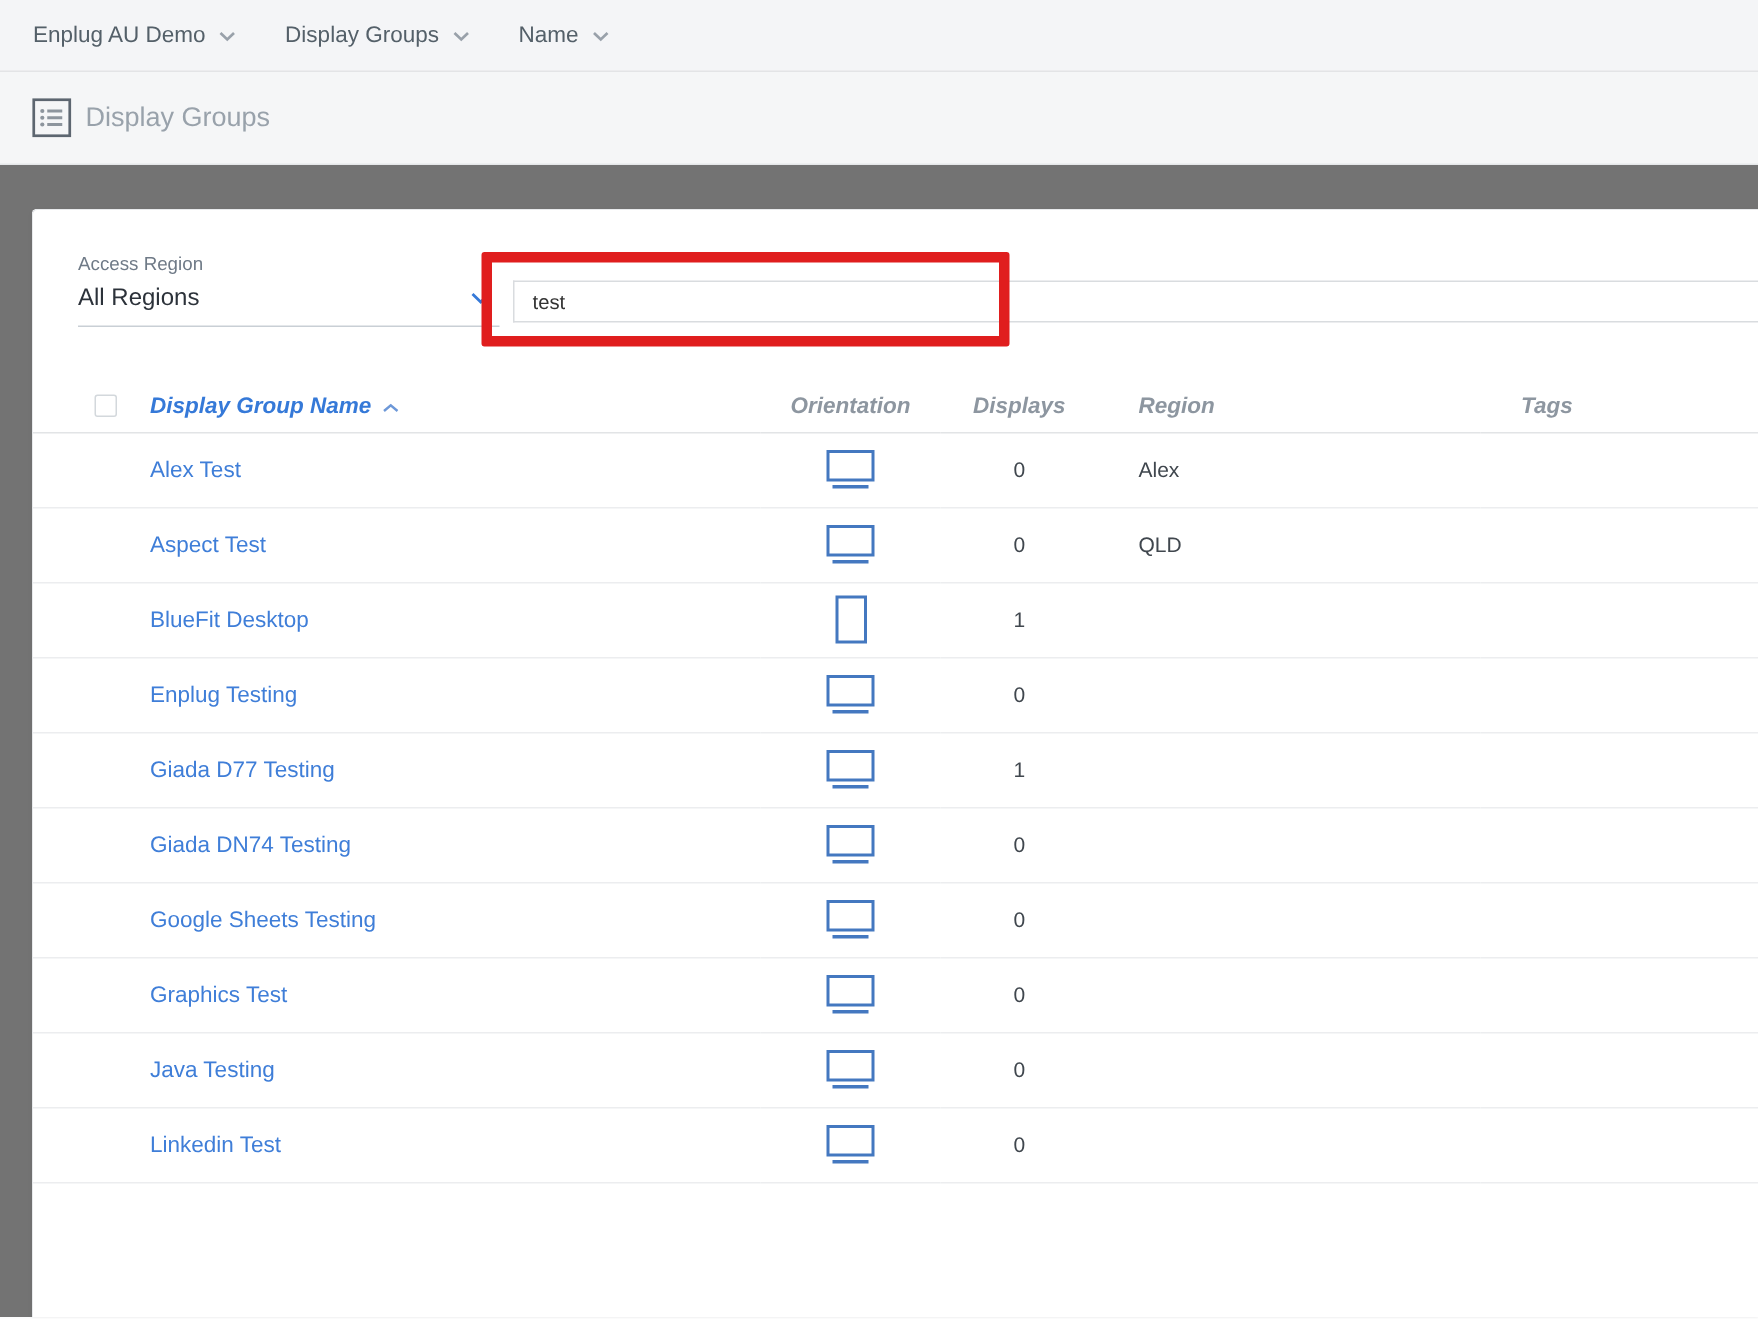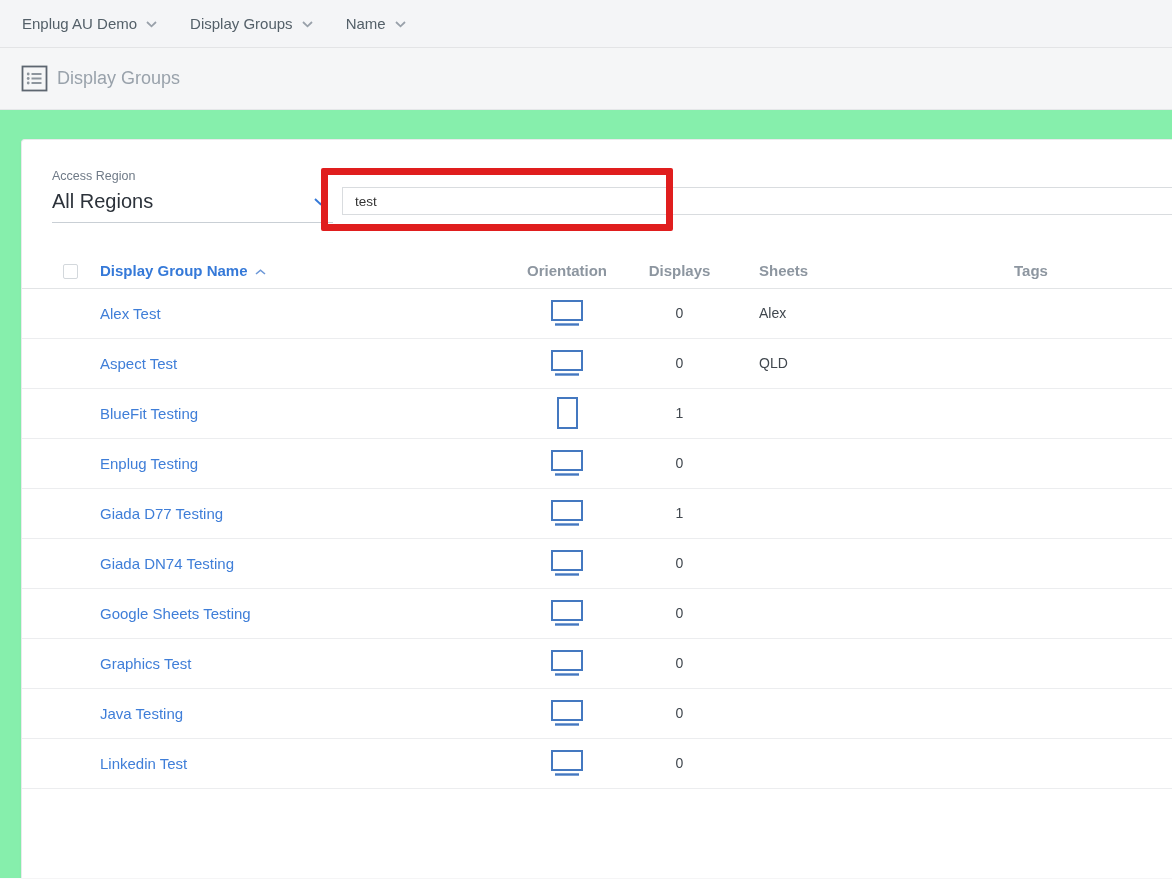--- a/index.html
+++ b/index.html
@@ -24,54 +24,54 @@
 
   
   .page-header {
     height: 62px; background: #f5f6f7; border-bottom: 1px solid #e5e7e9;
     display: flex; align-items: center; padding-left: 21px;
   }
   .ph-icon { width: 27px; height: 27px; margin-right: 9px; display: inline-flex; }
   .page-title { font-size: 18px; font-weight: 400; color: #99a2ab; margin: 0; }
 
   
-  .content { position: relative; height: 768px; background: #86efac; }
+  .content { position: relative; height: 768px; background: #737373; }
   .card {
     position: absolute; left: 21px; top: 29px; right: 0; bottom: 0;
     background: #fff; border: 1px solid #e8eaec; border-right: 0; border-bottom: 0;
     border-top-left-radius: 4px;
     box-shadow: 0 1px 3px rgba(0,0,0,0.04);
   }
 
   
   .filters { position: relative; height: 113px; }
   .access-region { position: absolute; left: 30px; top: 29px; width: 281px; cursor: pointer; }
   .ar-label { display: block; font-size: 12.5px; color: #6f7a87; }
   .ar-row {
     display: flex; align-items: center; justify-content: space-between;
     margin-top: 7px; padding-bottom: 9px; padding-right: 6px;
     border-bottom: 1px solid #c9cfd5;
   }
-  .ar-value { font-size: 20px; color: #2c323a; }
+  .ar-value { font-size: 16px; color: #2c323a; }
   .search-input {
     position: absolute; left: 320px; top: 47px; width: calc(100% - 320px); height: 28px;
     border: 1px solid #d9dcdf; border-right: 0; background: #fff;
     padding: 0 12px; font-size: 13.5px; color: #333;
     font-family: "Liberation Sans", sans-serif; outline: none;
   }
   .annotation-box {
     position: absolute; left: 299px; top: 28px; width: 352px; height: 63px;
     border: 7px solid #e01e1e; border-radius: 2px; z-index: 3; pointer-events: none;
   }
 
   
   table { width: 100%; border-collapse: collapse; table-layout: fixed; }
   thead th {
     height: 35px; vertical-align: middle; border-bottom: 1px solid #e2e4e6;
-    font-size: 15px; font-weight: 600; color: #8d96a0; text-align: center; padding: 0;
+    font-size: 15px; font-weight: 600; color: #8d96a0; text-align: center; padding: 0; font-style: italic;
   }
   th.col-checkbox, td.cell-checkbox { text-align: left; }
   th.col-name { text-align: left; }
   th.col-name .th-name-wrap { display: inline-flex; align-items: center; cursor: pointer; }
   th.col-name .th-name-label { color: #3579d8; font-weight: 700; }
   th.col-name svg { margin-left: 7px; margin-top: 3px; }
   th.col-region, th.col-tags, td.cell-region, td.cell-tags { text-align: left; padding-left: 27px; }
 
   tbody td {
     height: 50px; vertical-align: middle; border-bottom: 1px solid #ecedef;
@@ -162,21 +162,21 @@
           <th class="col-name">
             <span class="th-name-wrap">
               <span class="th-name-label">Display Group Name</span>
               <svg width="11" height="6" viewBox="0 0 11 6">
                   <polyline points="1,5 5.5,1.2 10,5" fill="none" stroke="#6d98d8" stroke-width="1.6"></polyline>
                 </svg>
             </span>
           </th>
           <th class="col-orientation">Orientation</th>
           <th class="col-displays">Displays</th>
-          <th class="col-region">Sheets</th>
+          <th class="col-region">Region</th>
           <th class="col-tags">Tags</th>
         </tr>
       </thead>
       <tbody id="rows">
           <tr class="orient-landscape">
         <td class="cell-checkbox"></td>
         <td class="cell-name"><a class="name-link">Alex Test</a></td>
         <td class="cell-orientation">
           <svg class="oicon icon-landscape" width="34" height="28" viewBox="0 0 34 28">
             <rect x="2" y="2" width="30" height="19" fill="#fff" stroke="#4478c0" stroke-width="2"></rect>
@@ -199,21 +199,21 @@
           </svg>
           
           
         </td>
         <td class="cell-displays">0</td>
         <td class="cell-region">QLD</td>
         <td class="cell-tags"></td>
       </tr>
           <tr class="orient-portrait">
         <td class="cell-checkbox"></td>
-        <td class="cell-name"><a class="name-link">BlueFit Testing</a></td>
+        <td class="cell-name"><a class="name-link">BlueFit Desktop</a></td>
         <td class="cell-orientation">
           
           <svg class="oicon icon-portrait" width="23" height="34" viewBox="0 0 23 34">
             <rect x="2" y="2" width="19" height="30" fill="#fff" stroke="#4478c0" stroke-width="2"></rect>
           </svg>
           
         </td>
         <td class="cell-displays">1</td>
         <td class="cell-region"></td>
         <td class="cell-tags"></td>

